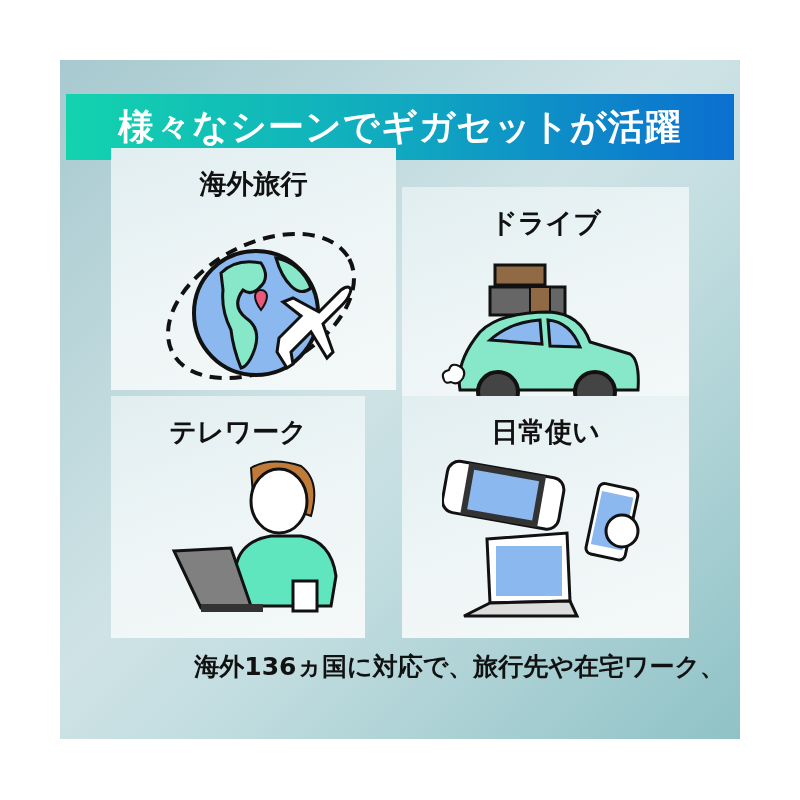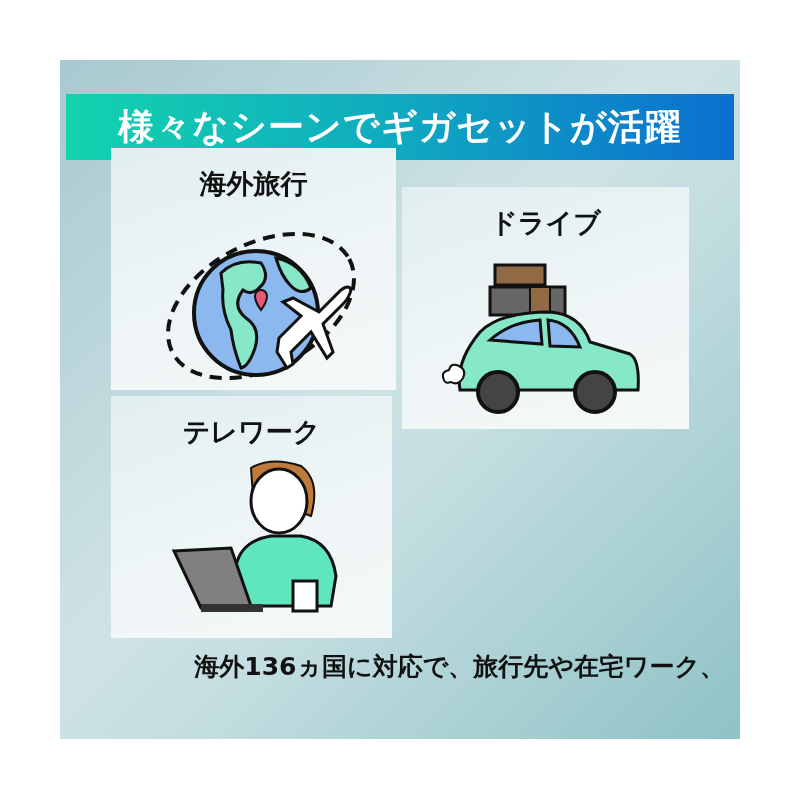--- a/index.html
+++ b/index.html
@@ -43,29 +43,47 @@
       <rect x="90" y="25" width="20" height="28" fill="#8f6a44" stroke="#111" stroke-width="2"></rect>
       <path d="M40 70 Q60 50 110 50 Q140 52 150 80 L190 92 Q200 98 198 128 L20 128 Q15 100 40 70 Z" fill="#86e8c9" stroke="#111" stroke-width="3"></path>
       <path d="M50 78 Q70 60 100 58 L102 82 Z" fill="#8cb8f0" stroke="#111" stroke-width="3"></path>
       <path d="M108 58 Q130 60 140 85 L110 84 Z" fill="#8cb8f0" stroke="#111" stroke-width="3"></path>
       <circle cx="58" cy="130" r="20" fill="#444" stroke="#111" stroke-width="4"></circle>
       <circle cx="155" cy="130" r="20" fill="#444" stroke="#111" stroke-width="4"></circle>
       <path d="M4 118 q-4 -8 5 -10 q2 -8 10 -4 q8 4 4 12 q-5 8 -12 4 q-6 2 -7 -2z" fill="#fff" stroke="#111" stroke-width="2"></path>
     </svg>
   </div>
 
-  <div class="card" style="left:51px;top:336px;width:281px;height:242px;">
+  <div class="card" style="left:51px;top:336px;width:254px;height:242px;">
     <div class="card-title">テレワーク</div>
     <svg style="left:60px;top:60px;" width="180" height="170" viewBox="0 0 180 170">
       <path d="M80 12 Q100 0 130 10 Q150 25 140 60 L82 40 Z" fill="#c07a3a" stroke="#111" stroke-width="2"></path>
       <ellipse cx="108" cy="45" rx="28" ry="32" fill="#fff" stroke="#111" stroke-width="3"></ellipse>
       <path d="M70 140 L65 110 Q70 85 100 80 L130 80 Q160 85 165 120 L160 150 L80 150 Z" fill="#5fe6bf" stroke="#111" stroke-width="3"></path>
       <path d="M3 95 L60 92 L80 150 L30 152 Z" fill="#808080" stroke="#111" stroke-width="3"></path>
       <rect x="30" y="148" width="62" height="8" fill="#333"></rect>
       <rect x="122" y="125" width="24" height="30" fill="#fff" stroke="#111" stroke-width="3"></rect>
     </svg>
   </div>
 
+  <div class="card" style="left:342px;top:336px;width:287px;height:242px;">
+    <div class="card-title">日常使い</div>
+    <svg style="left:40px;top:55px;" width="215" height="180" viewBox="0 0 215 180">
+      <g transform="rotate(10 60 45)">
+        <rect x="2" y="18" width="118" height="52" rx="12" fill="#fff" stroke="#111" stroke-width="3"></rect>
+        <rect x="22" y="18" width="78" height="52" fill="#333"></rect>
+        <rect x="28" y="24" width="66" height="40" fill="#8cb8f0"></rect>
+      </g>
+      <g transform="rotate(12 170 80)">
+        <rect x="148" y="35" width="40" height="72" rx="6" fill="#fff" stroke="#111" stroke-width="3"></rect>
+        <rect x="152" y="43" width="32" height="54" fill="#8cb8f0"></rect>
+      </g>
+      <circle cx="180" cy="80" r="16" fill="#fff" stroke="#111" stroke-width="3"></circle>
+      <path d="M45 88 L125 82 L128 150 L48 152 Z" fill="#fff" stroke="#111" stroke-width="3"></path>
+      <rect x="54" y="95" width="66" height="50" fill="#8cb8f0"></rect>
+      <path d="M22 165 L48 152 L128 150 L135 165 Z" fill="#ddd" stroke="#111" stroke-width="3"></path>
+    </svg>
+  </div>
 
   <div class="caption">
     <div>海外136ヵ国に対応で、旅行先や在宅ワーク、</div>
   </div>
 </div>
 
 </body></html>

